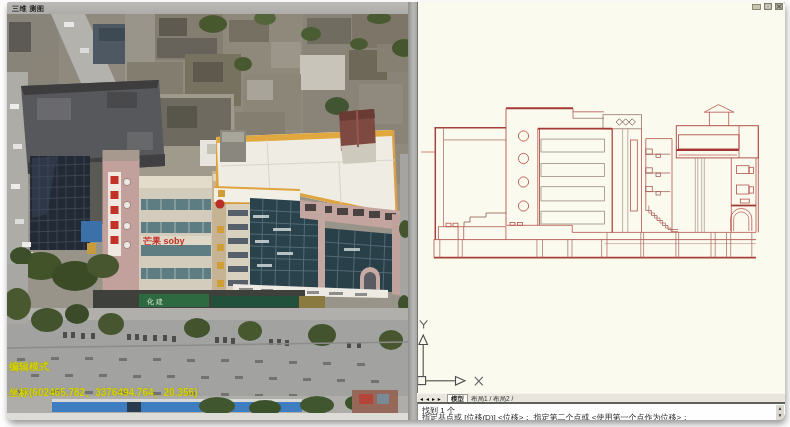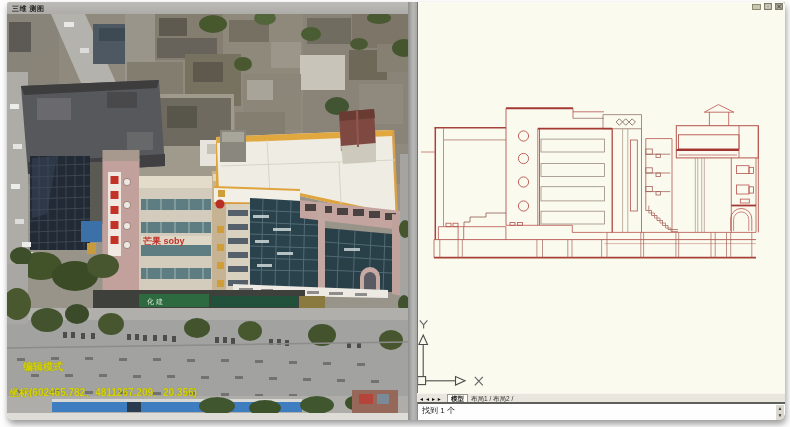--- a/index.html
+++ b/index.html
@@ -515,19 +515,20 @@
      </g>
     </svg>
     </div>
     <div id="tabs">
       <span style="position:absolute;left:2px;top:1.5px;color:#111;font-size:5px;letter-spacing:1px;">◄◄►►</span>
       <span style="position:absolute;left:30px;top:0px;background:#fdfcf6;border:1px solid #9a978e;border-bottom:none;padding:0 3px;font-weight:bold;font-size:6.5px;">模型</span>
       <span style="position:absolute;left:54px;top:1px;font-size:6.5px;color:#333;">布局1 / 布局2 /</span>
     </div>
     <div id="cmd">
       <div class="l" style="top:0.5px;">找到 1 个</div>
+      <div class="l" style="top:7.5px;">指定基点或 [位移(D)] &lt;位移&gt;：  指定第二个点或 &lt;使用第一个点作为位移&gt;：</div>
       <div id="sb">▲<br>▼</div>
     </div>
   </div>
 
-  <div class="yl" style="left:16px;top:358px;">编辑模式</div>
-  <div class="yl" style="left:2px;top:384px;">坐标(602465.782、4811267.209、20.356)</div>
+  <div class="yl" style="left:2px;top:358px;">编辑模式</div>
+  <div class="yl" style="left:2px;top:384px;">坐标(602465.782、3376494.764、20.356)</div>
 </div>
 
 </body></html>

